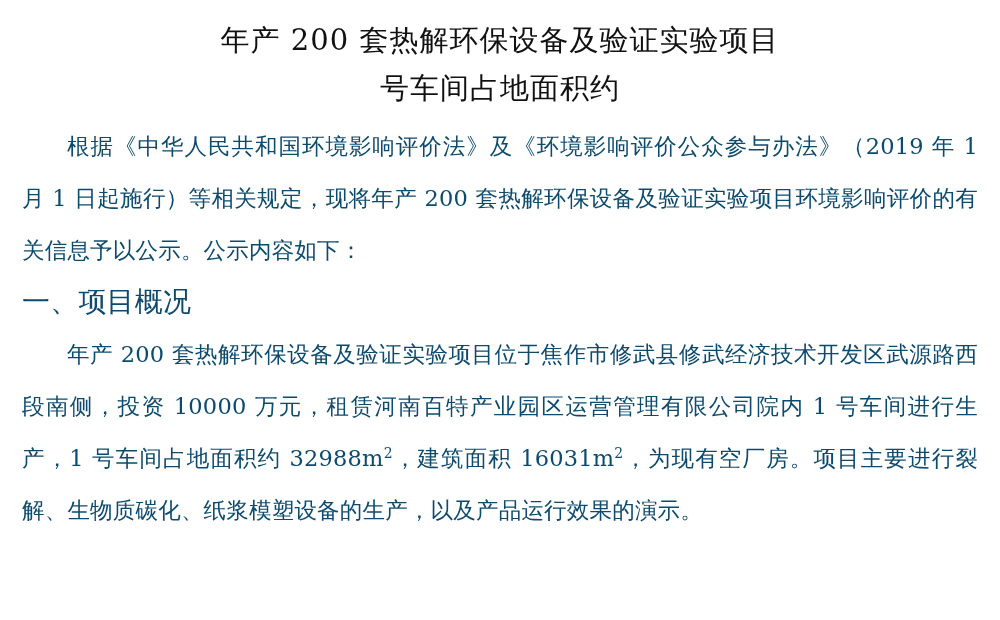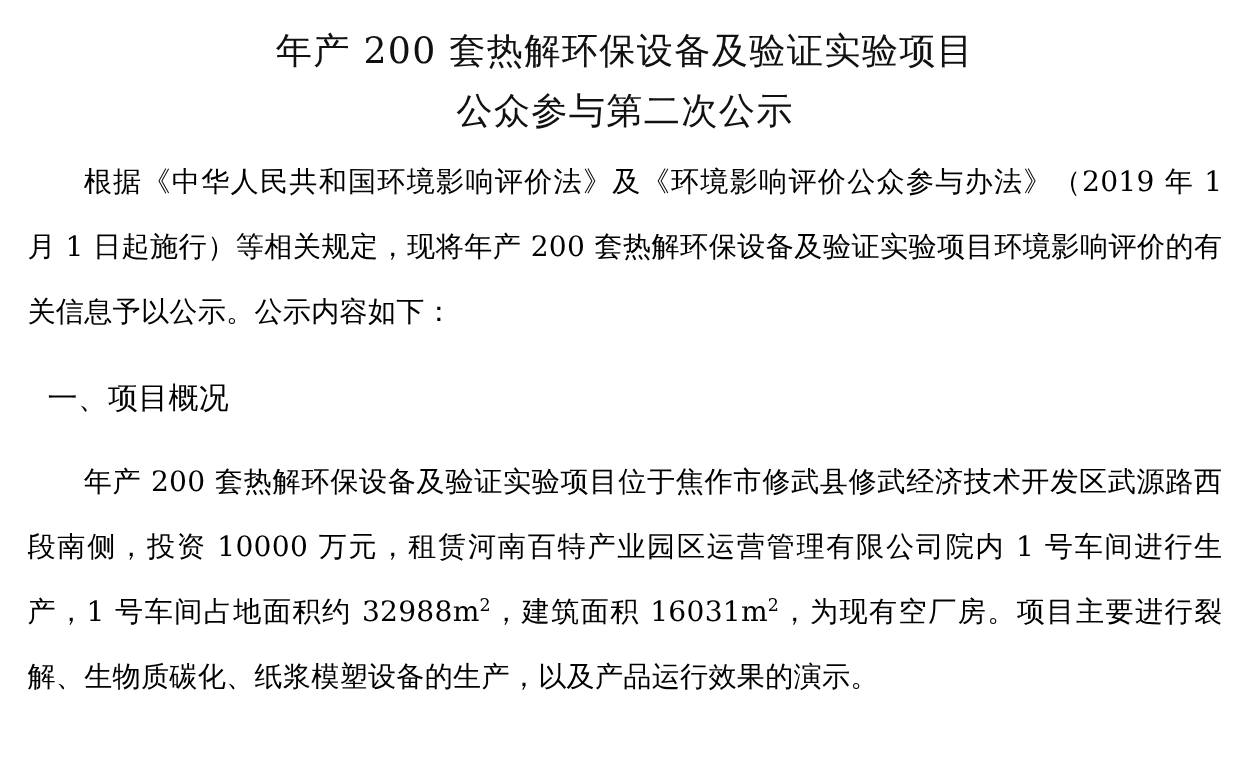--- a/index.html
+++ b/index.html
@@ -31,52 +31,52 @@
     margin: 0;
     padding-top: 6px;
   }
   .doc-title .title-line {
     display: block;
     white-space: nowrap;
   }
   .body-text {
     font-size: 22.5px;
     line-height: 52px;
-    color: #000000;
+    color: #0c4a6e;
     text-align: justify;
     letter-spacing: 0.2px;
     margin: 0;
   }
   .para {
     margin: 0;
     text-indent: 2em;
   }
   .section-heading {
-    margin: 16px;
+    margin: 0;
     text-indent: 0;
-    font-size: 24px;
+    font-size: 28px;
     line-height: 52px;
   }
   sup {
     font-size: 0.62em;
     vertical-align: super;
     line-height: 0;
   }
   .first-para {
     margin-top: 8px;
   }
 </style>
 </head>
 <body>
 
 <div class="page">
 
   <h1 class="doc-title">
     <span class="title-line">年产 200 套热解环保设备及验证实验项目</span>
-    <span class="title-line">公众参与第二次公示</span>
+    <span class="title-line">号车间占地面积约</span>
   </h1>
 
   <div class="body-text">
 
     <p class="para first-para">
       <span>根据《中华人民共和国环境影响评价法》及《环境影响评价公众参与办法》（2019 年 1 月 1 日起施行）等相关规定，现将年产 200 套热解环保设备及验证实验项目环境影响评价的有关信息予以公示。公示内容如下：</span>
     </p>
 
     <p class="section-heading">
       <span>一、项目概况</span>

